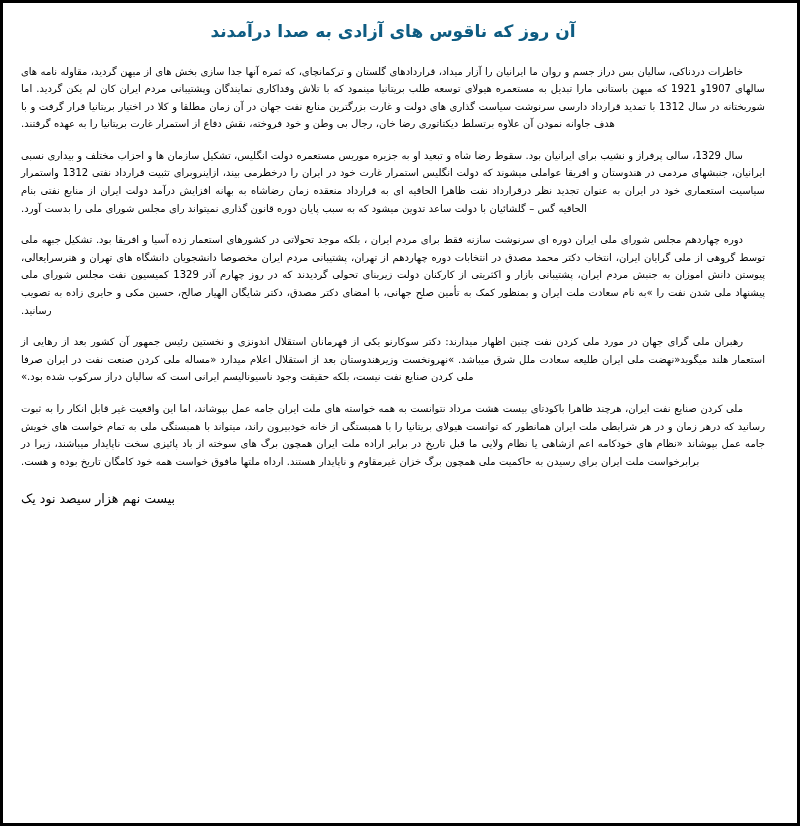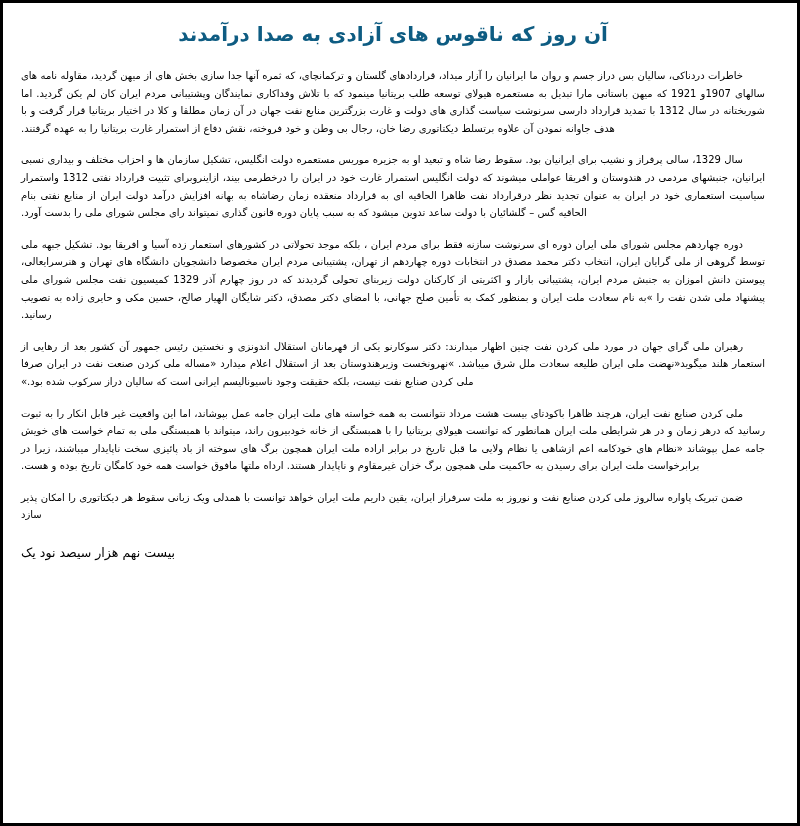--- a/index.html
+++ b/index.html
@@ -23,21 +23,21 @@
     overflow: hidden;
     padding: 10px 32px 10px 18px;
     direction: rtl;
   }
 
   .doc-title {
     margin: 0;
     padding: 6px 0 4px 0;
     text-align: center;
     color: #0e5c82;
-    font-size: 20px;
+    font-size: 17px;
     font-weight: bold;
     line-height: 1.5;
     letter-spacing: 0;
     direction: rtl;
     unicode-bidi: isolate;
   }
 
   .body-block {
     margin-top: 14px;
   }
@@ -84,19 +84,18 @@
     <p class="para">خاطرات دردناکی، سالیان بس دراز جسم و روان ما ایرانیان را آزار میداد، قراردادهای گلستان و ترکمانچای، که ثمره آنها جدا سازی بخش های از میهن گردید، مقاوله نامه های سالهای 1907و 1921 که میهن باستانی مارا تبدیل به مستعمره هیولای توسعه طلب بریتانیا مینمود که با تلاش  وفداکاری نمایندگان وپشتیبانی مردم ایران کان لم یکن گردید. اما شوربختانه در سال 1312 با تمدید قرارداد دارسی سرنوشت سیاست گذاری های دولت و غارت بزرگترین منابع نفت جهان در آن زمان مطلقا و کلا در اختیار بریتانیا قرار گرفت و با هدف جاوانه نمودن آن علاوه برتسلط دیکتاتوری رضا خان، رجال بی وطن و خود فروخته، نقش دفاع از استمرار غارت بریتانیا را به عهده گرفتند.</p>
 
     <p class="para">سال 1329، سالی پرفراز و نشیب برای ایرانیان بود. سقوط رضا شاه و تبعید او به جزیره موریس مستعمره دولت انگلیس، تشکیل سازمان ها و احزاب مختلف و بیداری نسبی ایرانیان، جنبشهای مردمی در هندوستان و افریقا عواملی میشوند که دولت انگلیس استمرار غارت خود در ایران را درخطرمی بیند، ازاینروبرای تثبیت قرارداد نفتی 1312 واستمرار سیاسیت استعماری خود در ایران به عنوان تجدید نظر درقرارداد نفت ظاهرا الحاقیه ای به قرارداد منعقده زمان رضاشاه به بهانه افزایش درآمد دولت ایران از منابع نفتی بنام الحاقیه گس – گلشائیان با دولت ساعد تدوین میشود که به سبب پایان دوره قانون گذاری نمیتواند رای مجلس شورای ملی را بدست آورد.</p>
 
     <p class="para">دوره چهاردهم مجلس شورای ملی ایران دوره ای سرنوشت سازنه فقط برای مردم ایران ، بلکه موجد تحولاتی در کشورهای استعمار زده آسیا و افریقا بود. تشکیل جبهه ملی توسط گروهی از ملی گرایان ایران، انتخاب دکتر محمد مصدق در انتخابات دوره چهاردهم از تهران، پشتیبانی مردم ایران مخصوصا دانشجویان دانشگاه های تهران و هنرسرایعالی، پیوستن دانش اموزان به جنبش مردم ایران، پشتیبانی بازار و اکثریتی از کارکنان دولت زیربنای تحولی گردیدند که در روز چهارم آذر 1329 کمیسیون نفت مجلس شورای ملی پیشنهاد ملی شدن نفت را  »به نام سعادت ملت ایران و بمنظور کمک به تأمین صلح جهانی، با امضای دکتر مصدق، دکتر شایگان الهیار صالح، حسین مکی و حایری زاده به تصویب رسانید.</p>
 
     <p class="para">رهبران ملی گرای جهان در مورد ملی کردن نفت چنین اظهار میدارند: دکتر سوکارنو یکی از قهرمانان استقلال اندونزی و نخستین رئیس جمهور آن کشور بعد از رهایی از استعمار هلند میگوید«نهضت ملی ایران طلیعه سعادت ملل شرق میباشد. »نهرونخست وزیرهندوستان بعد از استقلال اعلام میدارد «مساله ملی کردن صنعت نفت در ایران صرفا ملی کردن صنایع نفت نیست، بلکه حقیقت وجود ناسیونالیسم ایرانی است که سالیان دراز سرکوب شده بود.»</p>
 
     <p class="para">ملی کردن صنایع نفت ایران، هرچند ظاهرا باکودتای بیست هشت مرداد نتوانست به همه خواسته های ملت ایران جامه عمل بپوشاند، اما این واقعیت غیر قابل انکار را به ثبوت رسانید که درهر زمان و در هر شرایطی ملت ایران همانطور که توانست هیولای بریتانیا را با همبستگی از خانه خودبیرون راند، میتواند با همبستگی ملی به تمام خواست های خویش جامه عمل بپوشاند «نظام های خودکامه اعم ازشاهی یا نظام ولایی ما قبل تاریخ در برابر اراده ملت ایران همچون برگ های سوخته از باد پائیزی سخت ناپایدار میباشند، زیرا در برابرخواست ملت ایران برای رسیدن به حاکمیت ملی همچون برگ خزان غیرمقاوم و ناپایدار هستند. ارداه ملتها مافوق خواست همه خود کامگان تاریخ بوده و هست.</p>
 
-    <p class="para">ضمن تبریک پاواره سالروز ملی کردن صنایع نفت و نوروز به ملت سرفراز ایران، یقین داریم ملت ایران خواهد توانست با همدلی ویک زبانی سقوط هر دیکتاتوری را امکان پذیر سازد</p>
 
     <p class="signature">بیست نهم هزار سیصد نود یک</p>
 
   </div>
 
 </div>
 
 </body></html>

